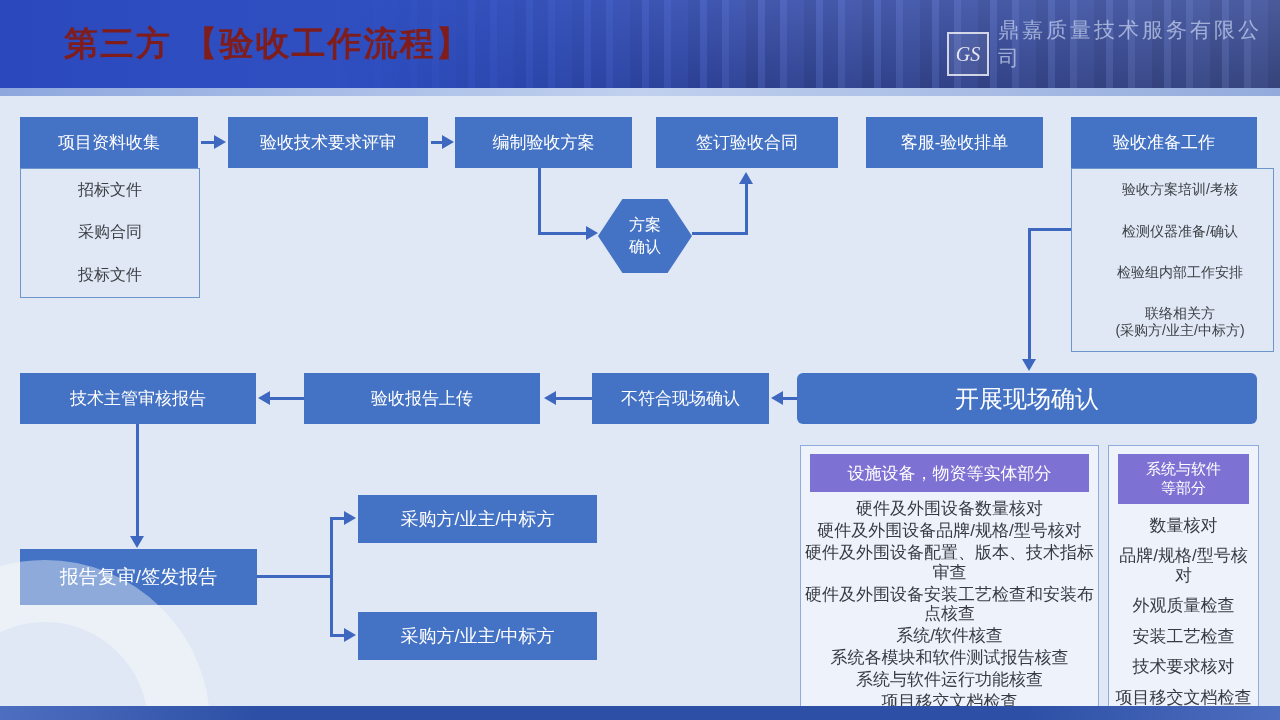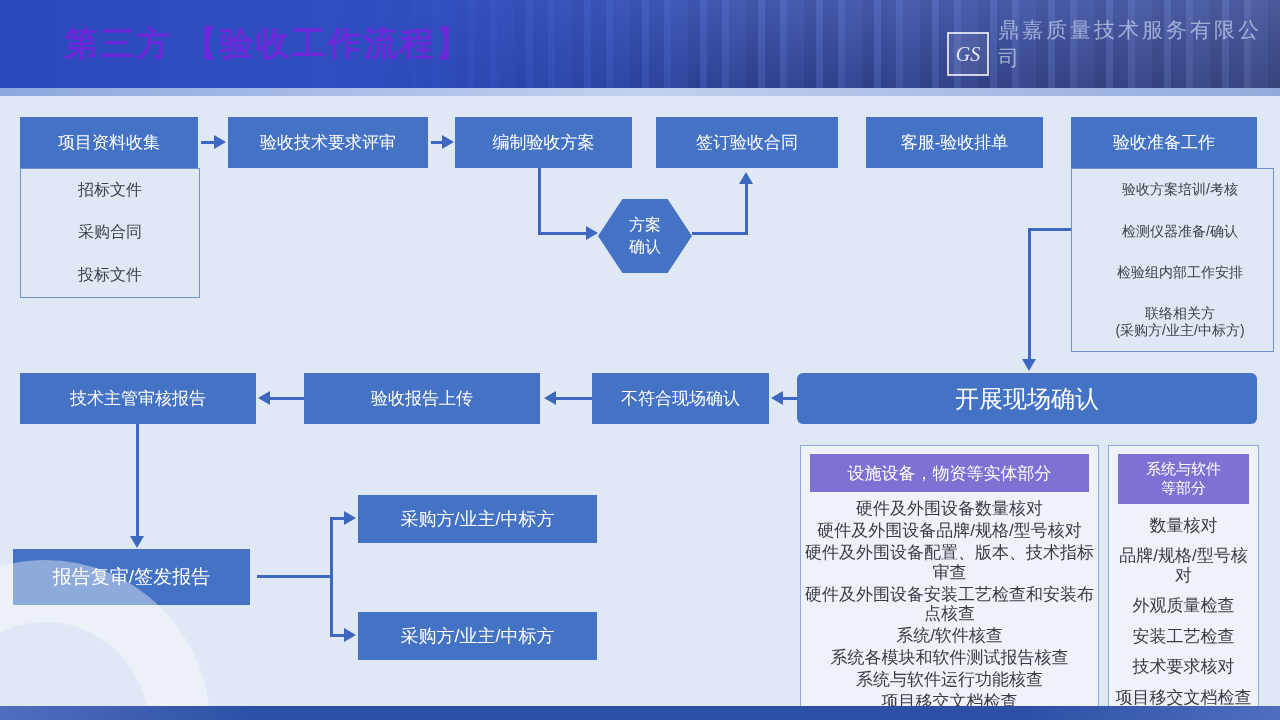--- a/index.html
+++ b/index.html
@@ -10,21 +10,21 @@
   .header{position:absolute;left:0;top:0;width:1280px;height:88px;
     background:linear-gradient(90deg,#2b49bd 0%,#3050c2 28%,#4059bd 55%,#53639f 100%);}
   .city{position:absolute;left:340px;top:0;width:940px;height:88px;opacity:.85;
     background:
       repeating-linear-gradient(90deg, rgba(14,24,70,.30) 0 12px, rgba(120,140,205,.16) 12px 19px,
         rgba(28,42,105,.34) 19px 34px, rgba(150,168,220,.12) 34px 41px, rgba(40,55,120,.26) 41px 58px);}
   .cityfade{position:absolute;left:340px;top:0;width:940px;height:88px;
     background:linear-gradient(90deg,#2e4ec1 0%,rgba(46,78,193,0) 45%),
                linear-gradient(180deg,rgba(90,110,190,.35) 0%,rgba(20,30,80,.25) 100%);}
   .title{position:absolute;left:64px;top:0;height:88px;display:flex;align-items:center;
-    color:#6d28d9;font-size:34px;font-weight:bold;letter-spacing:2px;}
+    color:#7f1d1d;font-size:34px;font-weight:bold;letter-spacing:2px;}
   .strip{position:absolute;left:0;top:88px;width:1280px;height:8px;
     background:linear-gradient(90deg,#8ea8de,#c0d0ee 50%,#93abdc);}
   .logo{position:absolute;left:947px;top:32px;width:38px;height:40px;
     border:2px solid rgba(255,255,255,.75);display:flex;align-items:center;justify-content:center;
     color:rgba(255,255,255,.85);font-family:"Liberation Serif","DejaVu Serif",serif;
     font-style:italic;font-size:20px;background:rgba(255,255,255,.08);}
   .company{position:absolute;left:998px;top:0;height:88px;display:flex;align-items:center;
     color:rgba(222,233,255,.60);font-size:21px;letter-spacing:3px;}
 
   
@@ -145,21 +145,21 @@
       <div>品牌/规格/型号核对</div>
       <div>外观质量检查</div>
       <div>安装工艺检查</div>
       <div>技术要求核对</div>
       <div>项目移交文档检查</div>
     </div>
   </div>
 
   <div class="vl" style="left:136px;top:424px;height:113px;"></div>
   <div class="tri d" style="left:130px;top:536px;"></div>
-  <div class="box" style="left:13px;top:549px;width:237px;height:56px;font-size:19px;">报告复审/签发报告</div>
+  <div class="box" style="left:20px;top:549px;width:237px;height:56px;font-size:19px;">报告复审/签发报告</div>
   <div class="hl" style="left:257px;top:575px;width:76px;"></div>
   <div class="vl" style="left:330px;top:517px;height:120px;"></div>
   <div class="hl" style="left:330px;top:517px;width:16px;"></div>
   <div class="tri r" style="left:344px;top:511px;"></div>
   <div class="hl" style="left:330px;top:634px;width:16px;"></div>
   <div class="tri r" style="left:344px;top:628px;"></div>
   <div class="box" style="left:358px;top:495px;width:239px;height:48px;font-size:18px;">采购方/业主/中标方</div>
   <div class="box" style="left:358px;top:612px;width:239px;height:48px;font-size:18px;">采购方/业主/中标方</div>
 
   <div class="ring"></div>

